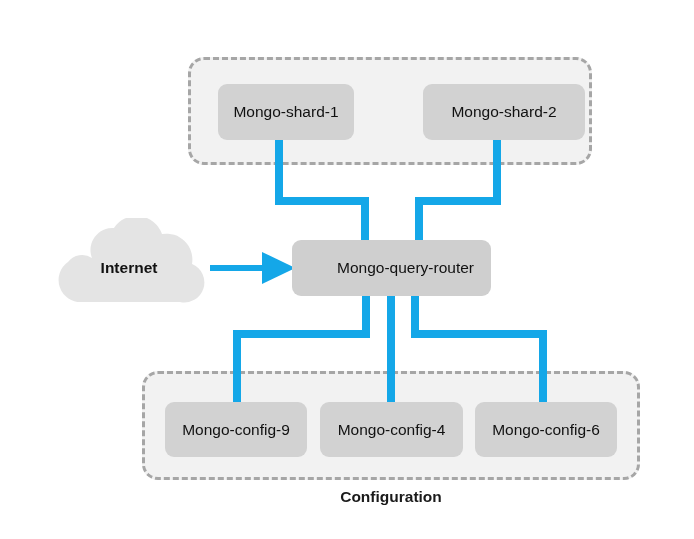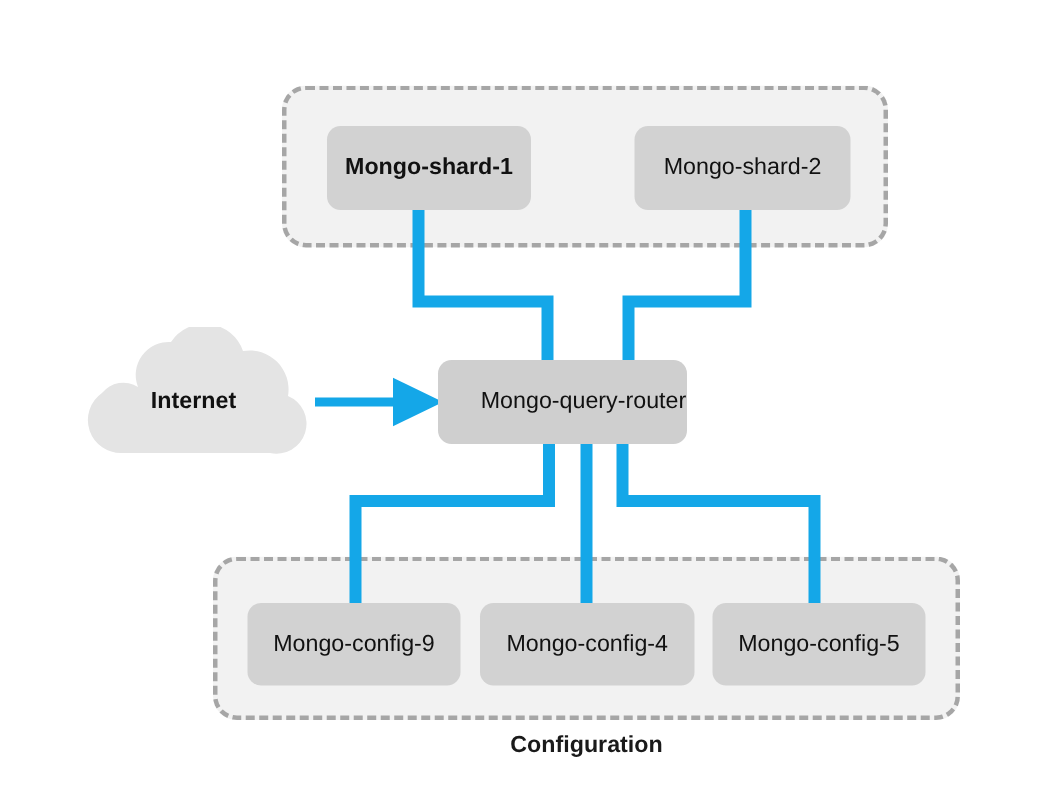--- a/index.html
+++ b/index.html
@@ -103,25 +103,25 @@
              a26,26 0 0 1 30,30
              a20,20 0 0 1 -12,38
              L28,84
              a22,22 0 0 1 -14,-40
              a18,18 0 0 1 24,-4 z" fill="#e4e4e4"></path>
   </svg>
   <div class="cloud-label" style="left:54px; top:259px; width:150px;">Internet</div>
 
   <div class="group-box" style="left:188px; top:57px; width:404px; height:108px;"></div>
 
-  <div class="node" style="left:218px; top:84px; width:136px; height:56px;font-weight:bold;">Mongo-shard-1</div>
-  <div class="node" style="left:423px; top:84px; width:144px; height:56px;">Mongo-shard-2</div>
+  <div class="node" style="left:218px; top:84px; width:136px; height:56px;">Mongo-shard-1</div>
+  <div class="node" style="left:423px; top:84px; width:162px; height:56px;">Mongo-shard-2</div>
 
-  <div class="node node-router" style="left:292px; top:240px; width:166px; height:56px;padding-left:28px;">Mongo-query-router</div>
+  <div class="node node-router" style="left:292px; top:240px; width:199px; height:56px;padding-left:28px;">Mongo-query-router</div>
 
   <div class="group-box" style="left:142px; top:371px; width:498px; height:109px;"></div>
   <div class="group-label" style="left:291px; top:488px; width:200px;">Configuration</div>
 
   <div class="node" style="left:165px; top:402px; width:142px; height:55px;">Mongo-config-9</div>
   <div class="node" style="left:320px; top:402px; width:143px; height:55px;">Mongo-config-4</div>
-  <div class="node" style="left:475px; top:402px; width:142px; height:55px;">Mongo-config-5</div>
+  <div class="node" style="left:475px; top:402px; width:142px; height:55px;">Mongo-config-6</div>
 
 </div>
 
 </body></html>

